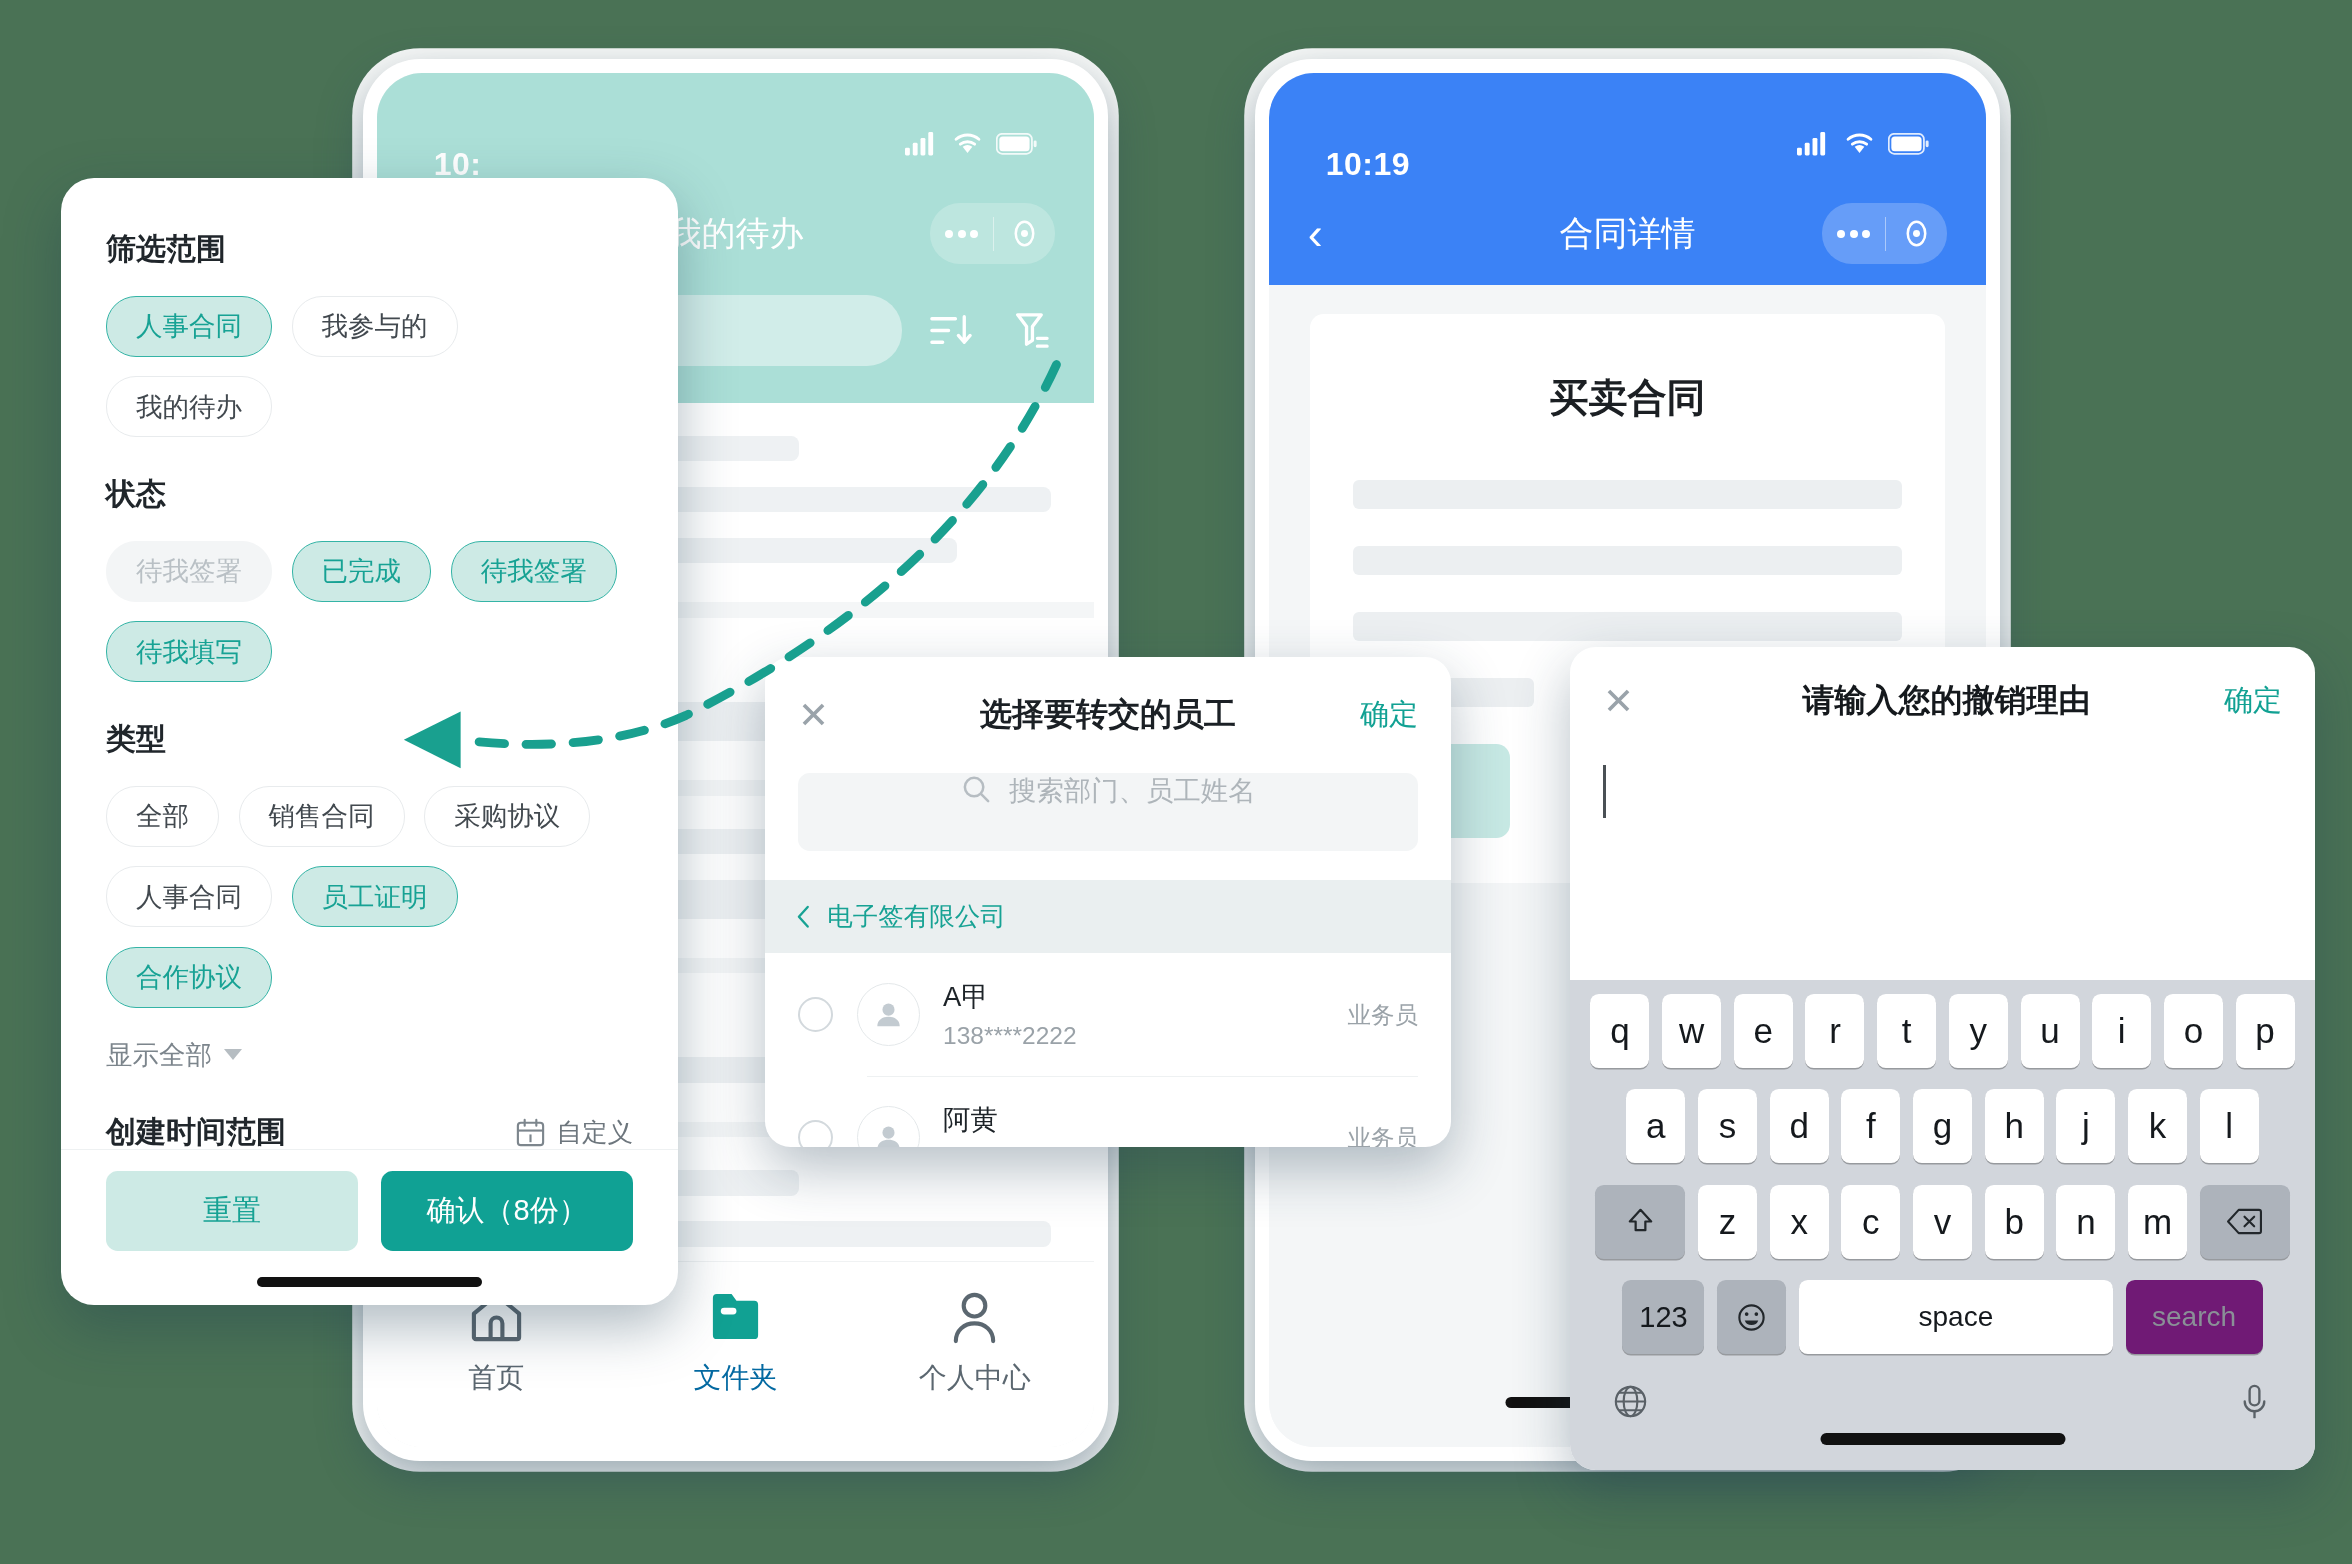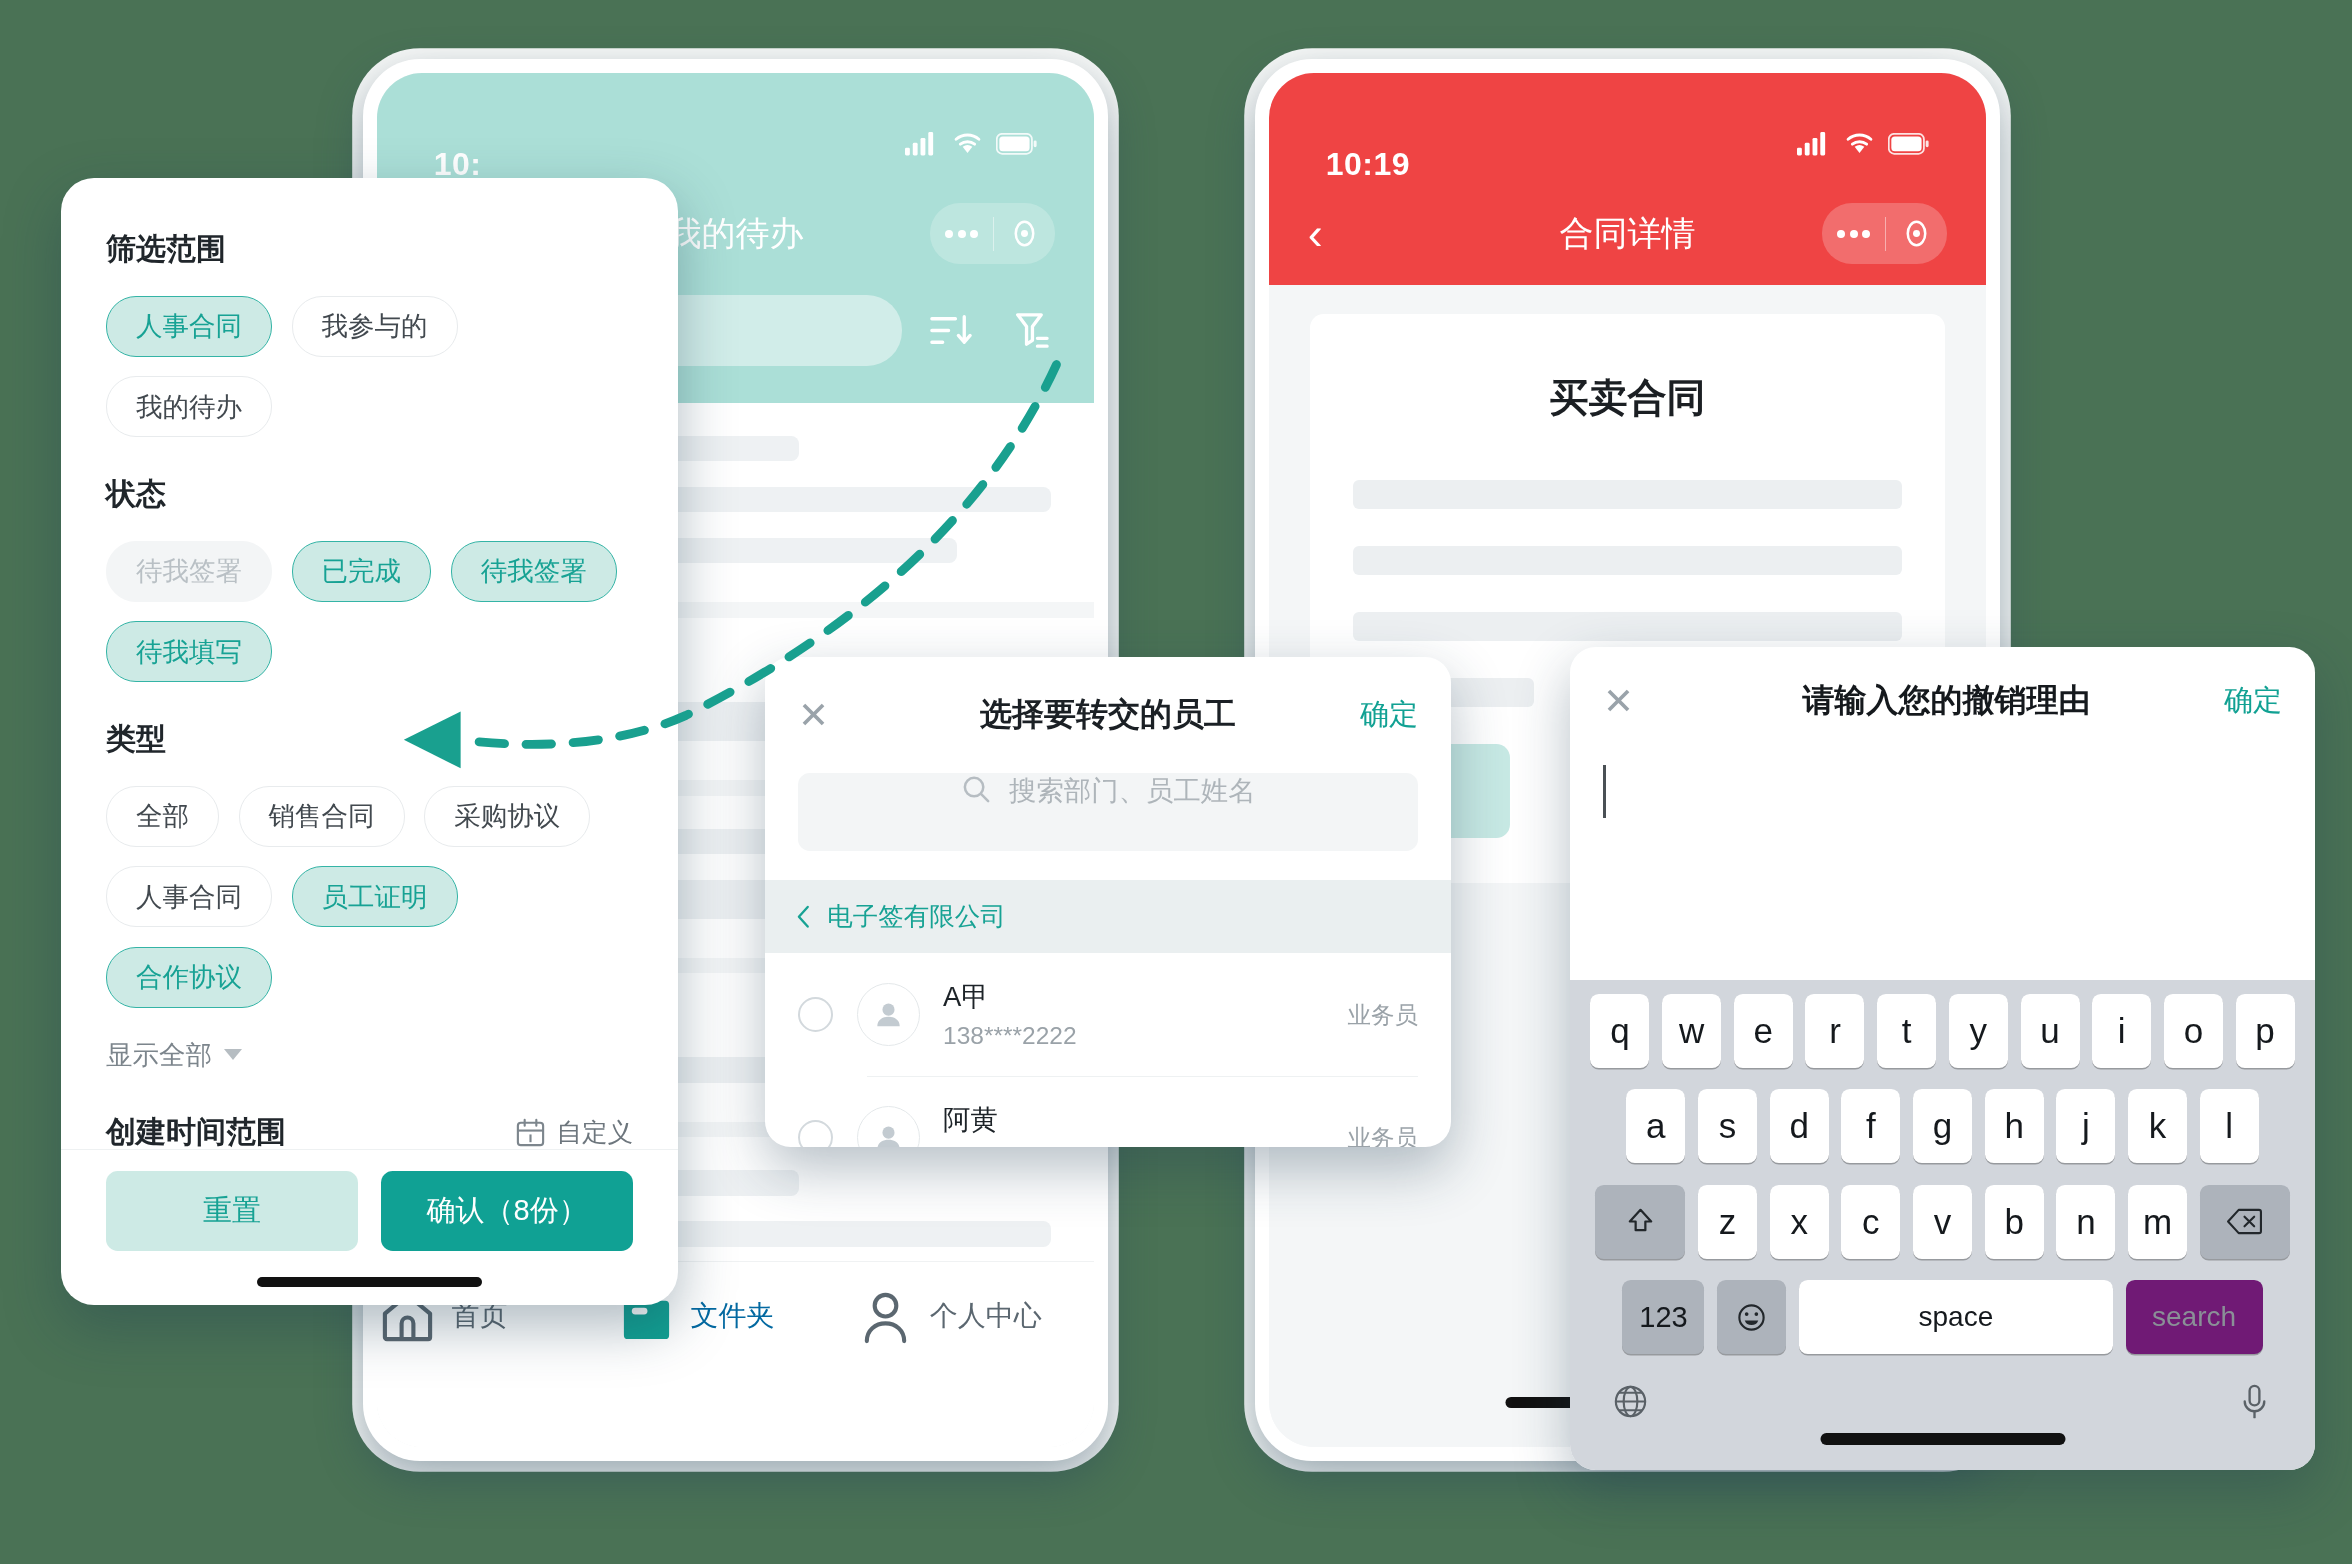--- a/index.html
+++ b/index.html
@@ -67,21 +67,21 @@
   }
   .nav-capsule .divider {
     position: absolute; left: 50%; top: 13.7px; bottom: 13.7px;
     width: 1px; background: rgba(255,255,255,0.45);
   }
   .dots { display: flex; gap: 4.9px; }
   .dots i { width: 7.8px; height: 7.8px; border-radius: 50%; background: #fff; display: block; }
 
   
   #phone1 .topbg { background: #abdfd7; }
-  #phone2 .topbg { background: #ef4444; }
+  #phone2 .topbg { background: #3b82f6; }
 
   
   .p1-searchrow {
     height: 118px; display: flex; align-items: center;
     padding: 0 39px 25.5px 39px; gap: 23.5px;
   }
   .p1-search {
     flex: 1; height: 71px; border-radius: 35px;
     background: rgba(255,255,255,0.45);
   }
@@ -99,21 +99,21 @@
   .skel.w100 { width: 100%; }
   .skel.tall { height: 39px; }
   .skel.mt { margin-top: 25.5px; }
 
   
   .tabbar {
     position: absolute; left: 0; right: 0; bottom: 0; height: 186px;
     background: #ffffff; display: flex; align-items: flex-start;
     padding-top: 25.5px; border-top: 1px solid #f0f2f3;
   }
-  .tab { flex: 1; display: flex; flex-direction: row; align-items: center; gap: 13.7px; }
+  .tab { flex: 1; display: flex; flex-direction: column; align-items: center; gap: 13.7px; }
   .tab-label { font-size: 28px; color: #5b6770; }
   .tab.active .tab-label { color: #0369a1; }
 
   
   .p2-body { background: #f4f6f7; height: 100%; padding: 29px 41px 0 41px; }
   .doc-card {
     background: #fff; border-radius: 13.7px; padding: 57px 43px 45px 43px;
   }
   .doc-title {
     text-align: center; font-size: 39px; font-weight: 700;

